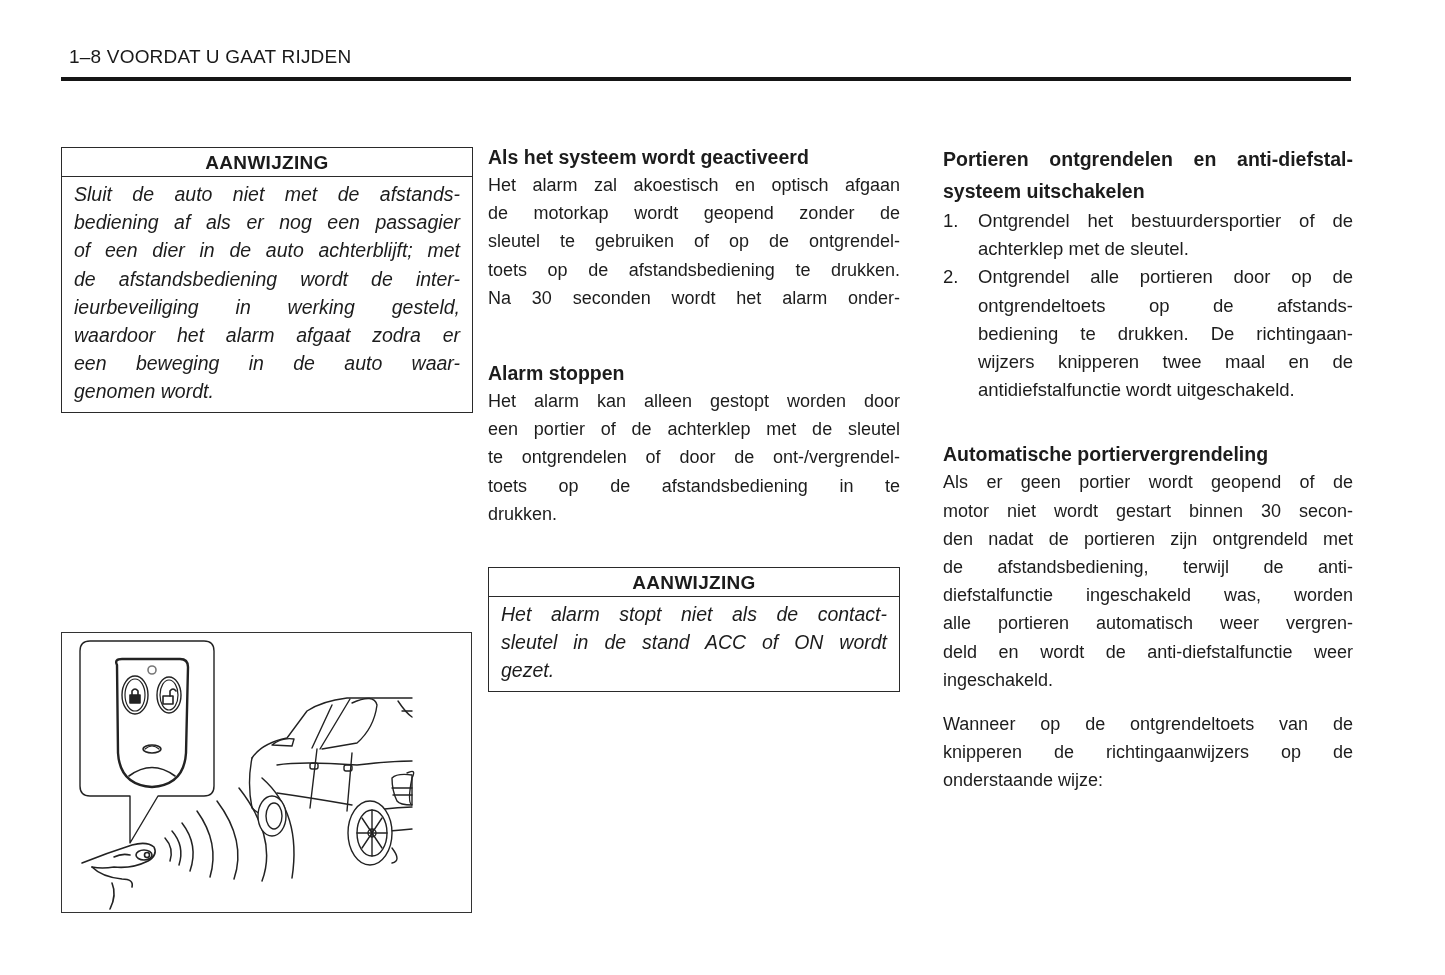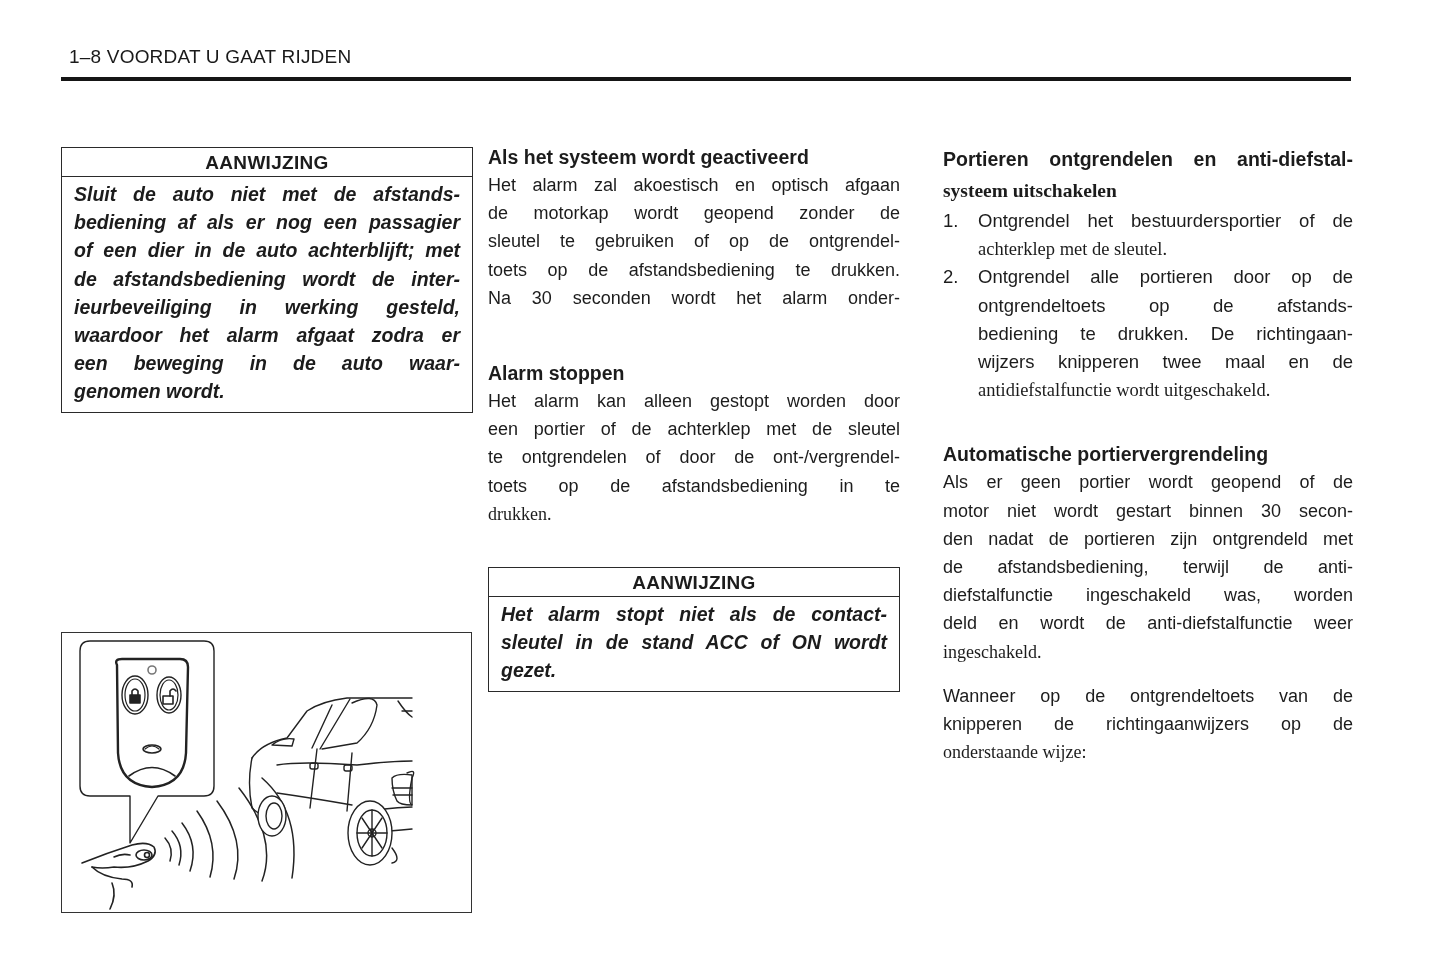--- a/index.html
+++ b/index.html
@@ -21,32 +21,32 @@
   .col-right { left: 943px; top: 143px; width: 410px; }
 
   .notice {
     border: 1.5px solid #2a2a2a; box-sizing: border-box; width: 100%;
   }
   .notice-title {
     text-align: center; font-size: 19px; font-weight: bold;
     border-bottom: 1.5px solid #2a2a2a; padding: 4px 0 2px 0; letter-spacing: 0.3px;
   }
   .notice-body {
-    font-style: italic; font-weight: bold; font-size: 19.5px; line-height: 28.2px;
+    font-style: italic; font-weight: normal; font-size: 19.5px; line-height: 28.2px;
     padding: 3px 12px 6px 12px; text-align: justify; text-align-last: left;
   }
   .notice-line { display: block; text-align: justify; text-align-last: justify; }
   .notice-line.last { text-align-last: left; }
 
   .section-heading {
     font-weight: bold; font-size: 19.5px; line-height: 28px; margin: 0;
   }
   .para { font-size: 18px; line-height: 28.2px; margin: 0; }
   .line { display: block; text-align: justify; text-align-last: justify; white-space: nowrap; }
-  .line.last { text-align-last: left; font-family: Liberation Serif, serif; }
+  .line.last { text-align-last: left; }
 
   .olist { margin: 0; padding: 0; list-style: none; }
   .olist li { position: relative; padding-left: 35px; font-size: 18.5px; line-height: 28.2px; }
   .olist .num { position: absolute; left: 0; top: 0; }
 
   .illus {
     position: absolute; left: 61px; top: 632px; width: 411px; height: 281px;
     border: 1.5px solid #333; box-sizing: border-box;
   }
   .illus svg { position: absolute; left: 0; top: 0; }
@@ -205,20 +205,21 @@
   </div>
 
   <div style="margin-top:36px;">
     <h3 class="section-heading">Automatische portiervergrendeling</h3>
     <p class="para">
       <span class="line">Als er geen portier wordt geopend of de</span>
       <span class="line">motor niet wordt gestart binnen 30 secon-</span>
       <span class="line">den nadat de portieren zijn ontgrendeld met</span>
       <span class="line">de afstandsbediening, terwijl de anti-</span>
       <span class="line">diefstalfunctie ingeschakeld was, worden</span>
+      <span class="line">alle portieren automatisch weer vergren-</span>
       <span class="line">deld en wordt de anti-diefstalfunctie weer</span>
       <span class="line last">ingeschakeld.</span>
     </p>
   </div>
 
   <div style="margin-top:16px;">
     <p class="para">
       <span class="line">Wanneer op de ontgrendeltoets van de</span>
       <span class="line">knipperen de richtingaanwijzers op de</span>
       <span class="line last">onderstaande wijze:</span>

